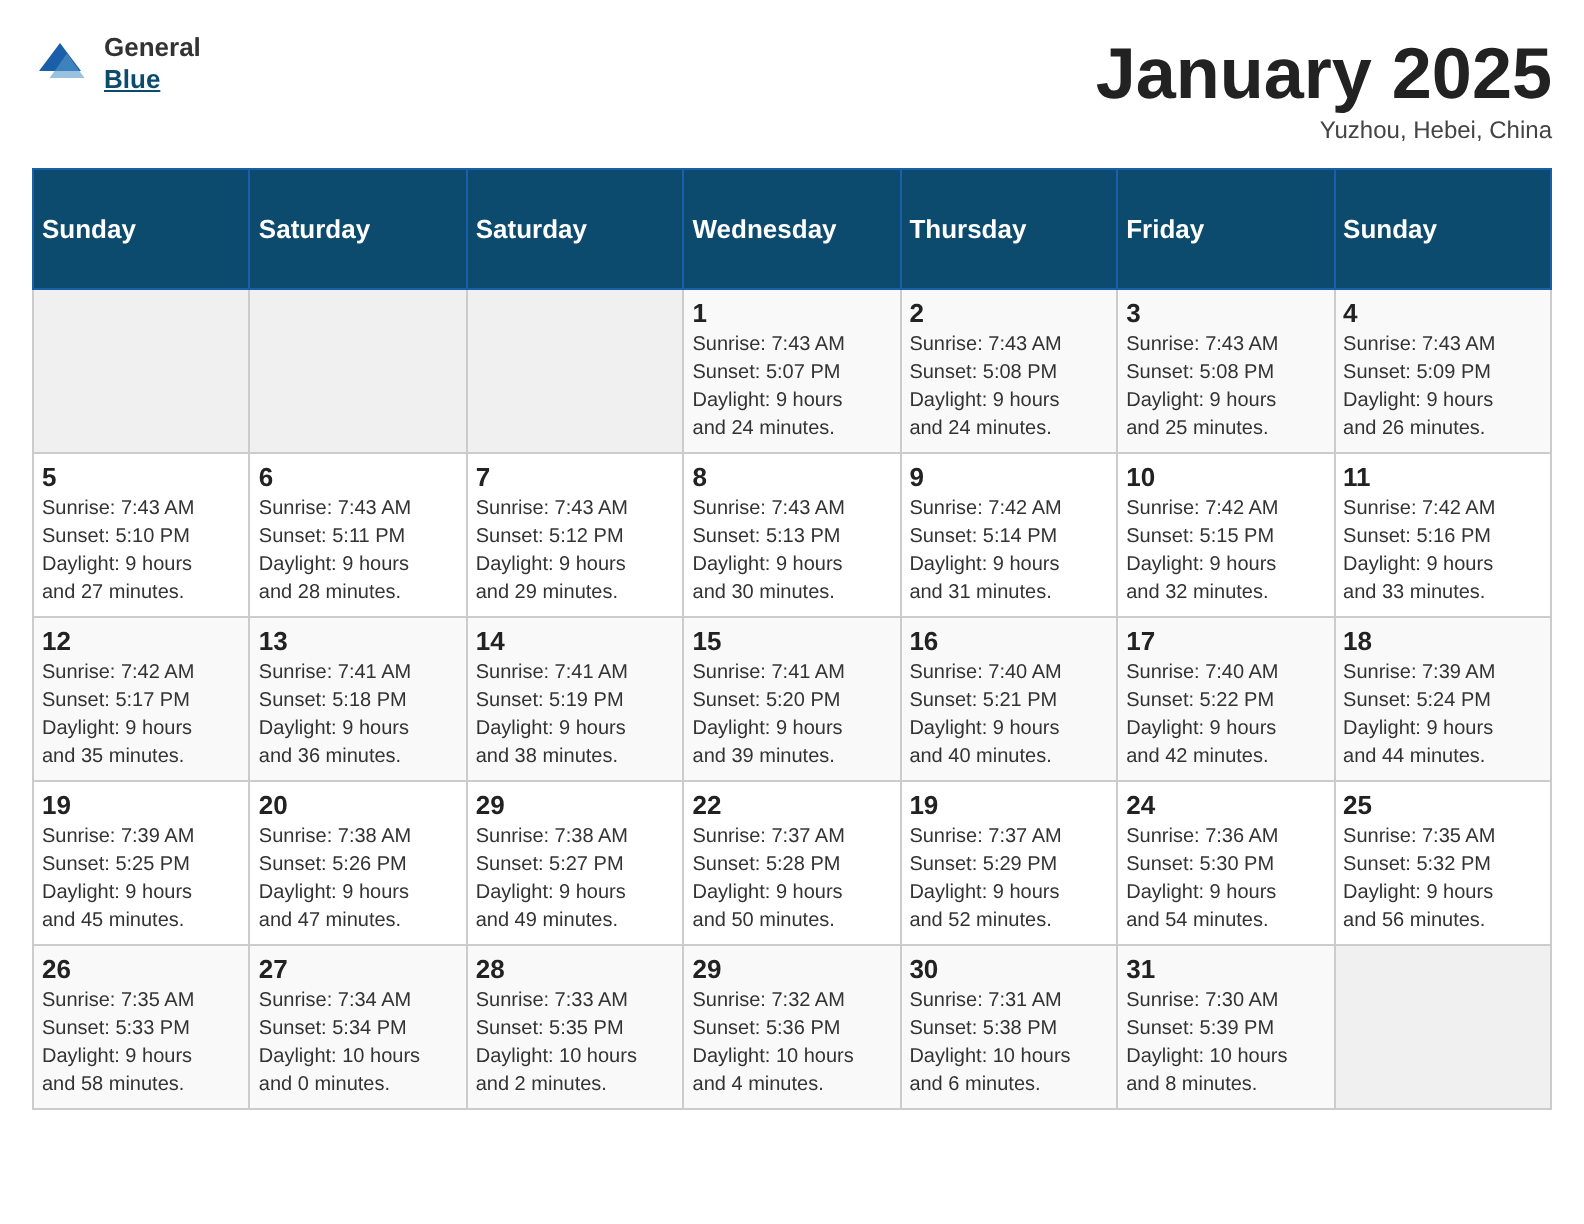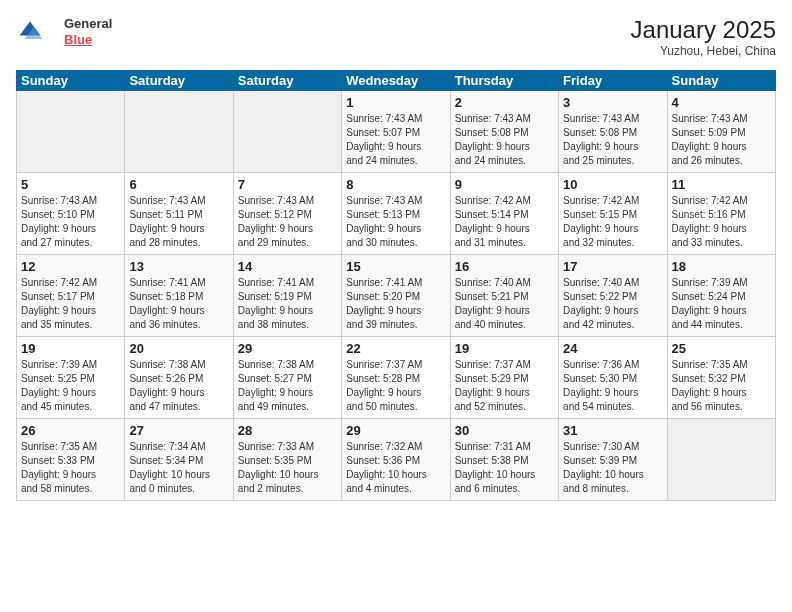--- a/index.html
+++ b/index.html
@@ -12,59 +12,59 @@
     }
     .header {
       display: flex;
       justify-content: space-between;
       align-items: flex-start;
       margin-bottom: 12px;
     }
     .logo {
       display: flex;
       align-items: center;
-      gap: 20px;
+      gap: 8px;
     }
     .logo-text {
       display: flex;
       flex-direction: column;
       font-size: 13px;
       font-weight: bold;
       line-height: 1.2;
     }
     .logo-general { color: #333; }
-    .logo-blue { color: #ef4444; text-decoration: underline; }
+    .logo-blue { color: #0c4a6e; text-decoration: underline; }
     .logo-icon {
       width: 28px;
       height: 28px;
     }
     .title-block {
       text-align: right;
     }
     .title-block h1 {
-      font-size: 24px;
-      font-weight: normal;
+      font-size: 36px;
+      font-weight: bold;
       color: #222;
     }
     .title-block h2 {
       font-size: 12px;
       color: #444;
       font-weight: normal;
     }
     .calendar {
       width: 100%;
       border-collapse: collapse;
       border: 1px solid #ccc;
     }
     .calendar th {
-      background: #0369a1;
+      background: #0c4a6e;
       color: #fff;
       font-size: 13px;
       font-weight: bold;
-      padding: 2px 4px;
+      padding: 22px 4px;
       text-align: left;
       border: 1px solid #1a5fa8;
     }
     .calendar td {
       vertical-align: top;
       border: 1px solid #ccc;
       padding: 4px;
       width: calc(100% / 7);
       min-height: 80px;
       background: #fff;

